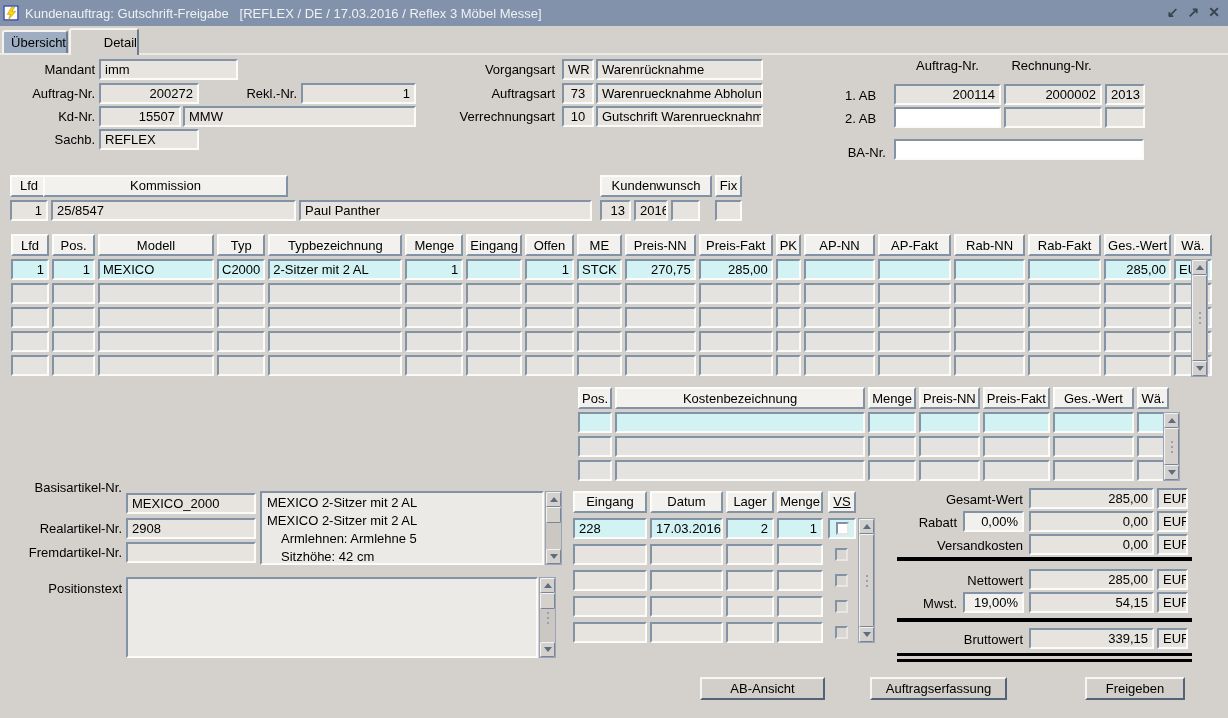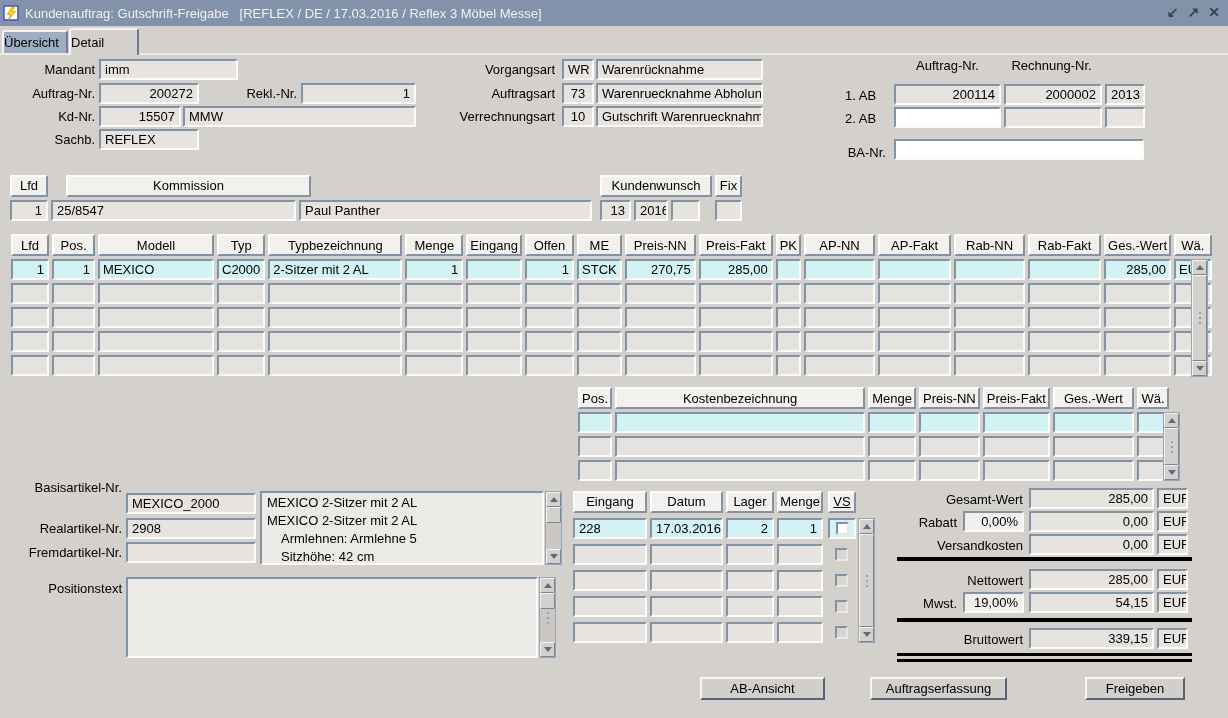--- a/index.html
+++ b/index.html
@@ -10,21 +10,21 @@
   .titlebar{position:absolute;left:0;top:0;width:100%;height:26px;background:#8292ab;
             display:flex;align-items:center;}
   .titlebar .title{margin-left:5px;color:#eef1f6;font-size:13px;white-space:pre;}
   .app-icon{width:17px;height:17px;margin-left:3px;flex:0 0 auto;}
   .win-controls{position:absolute;right:8px;top:2px;display:flex;gap:9px;color:#39434f;
                 font-weight:bold;font-size:14px;line-height:20px;}
   .win-controls span{cursor:default;}
 
   
   .strip-line{position:absolute;left:0;top:53px;width:100%;height:2px;background:#eceae7;}
-  .tab{position:absolute;box-sizing:border-box;display:flex;align-items:center;justify-content:flex-start;
+  .tab{position:absolute;box-sizing:border-box;display:flex;align-items:center;justify-content:flex-end;
        border-top:2px solid #f4f3f1;border-left:2px solid #f4f3f1;border-right:2px solid #6f7d92;
        border-radius:3px 3px 0 0;font-size:13px;}
   .tab.inactive{left:2px;top:30px;width:66px;height:23px;background:#9fadc2;}
   .tab.active{left:69px;top:28px;width:70px;height:27px;background:#d4d1cc;z-index:3;}
 
   
   .lbl{position:absolute;font-size:13px;text-align:right;white-space:nowrap;}
   .lbl.lleft{text-align:left;} .lbl.lcenter{text-align:center;}
   .fld{position:absolute;box-sizing:border-box;background:#e7e4e0;
        border:2px solid;border-color:#8193a5 #fbfbfa #fbfbfa #8193a5;
@@ -142,21 +142,21 @@
 
   <div class="lbl lleft" style="left:845px;top:111px;width:44px;">2. AB</div>
   <div class="fld white" style="left:894px;top:107px;width:107px;height:21px;"></div>
   <div class="fld" style="left:1004px;top:107px;width:98px;height:21px;"></div>
   <div class="fld" style="left:1105px;top:107px;width:40px;height:21px;"></div>
 
   <div class="lbl" style="left:812px;top:145px;width:74px;">BA-Nr.</div>
   <div class="fld white" style="left:894px;top:139px;width:250px;height:21px;"></div>
 
   <div class="hdrc" style="left:10px;top:175px;width:38px;height:22px;">Lfd</div>
-  <div class="hdrc" style="left:66px;top:175px;width:245px;height:22px;">Kommission</div>
+  <div class="hdrc" style="left:43px;top:175px;width:245px;height:22px;">Kommission</div>
   <div class="hdrc" style="left:600px;top:175px;width:112px;height:22px;">Kundenwunsch</div>
   <div class="hdrc" style="left:715px;top:175px;width:27px;height:22px;">Fix</div>
 
   <div class="fld right" style="left:10px;top:200px;width:38px;height:21px;">1</div>
   <div class="fld" style="left:51px;top:200px;width:245px;height:21px;">25/8547</div>
   <div class="fld" style="left:299px;top:200px;width:293px;height:21px;">Paul Panther</div>
   <div class="fld right" style="left:600px;top:200px;width:31px;height:21px;">13</div>
   <div class="fld right" style="left:634px;top:200px;width:34px;height:21px;">2016</div>
   <div class="fld" style="left:671px;top:200px;width:29px;height:21px;"></div>
   <div class="fld" style="left:715px;top:200px;width:27px;height:21px;"></div>

